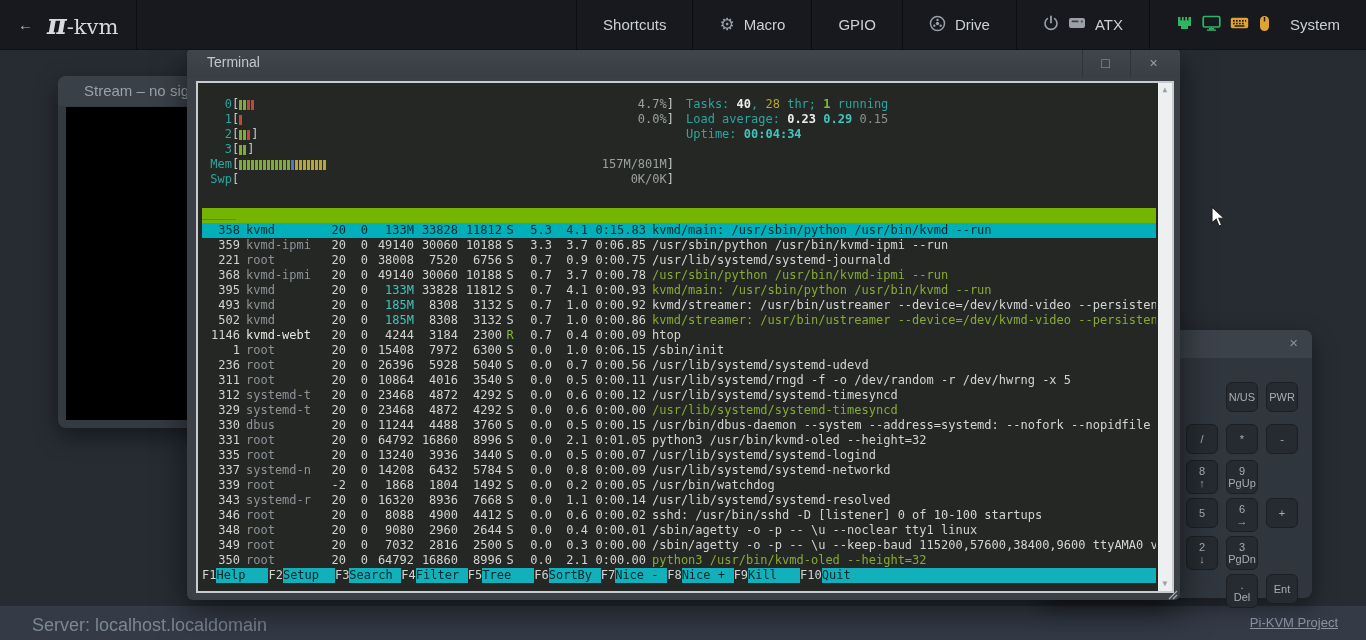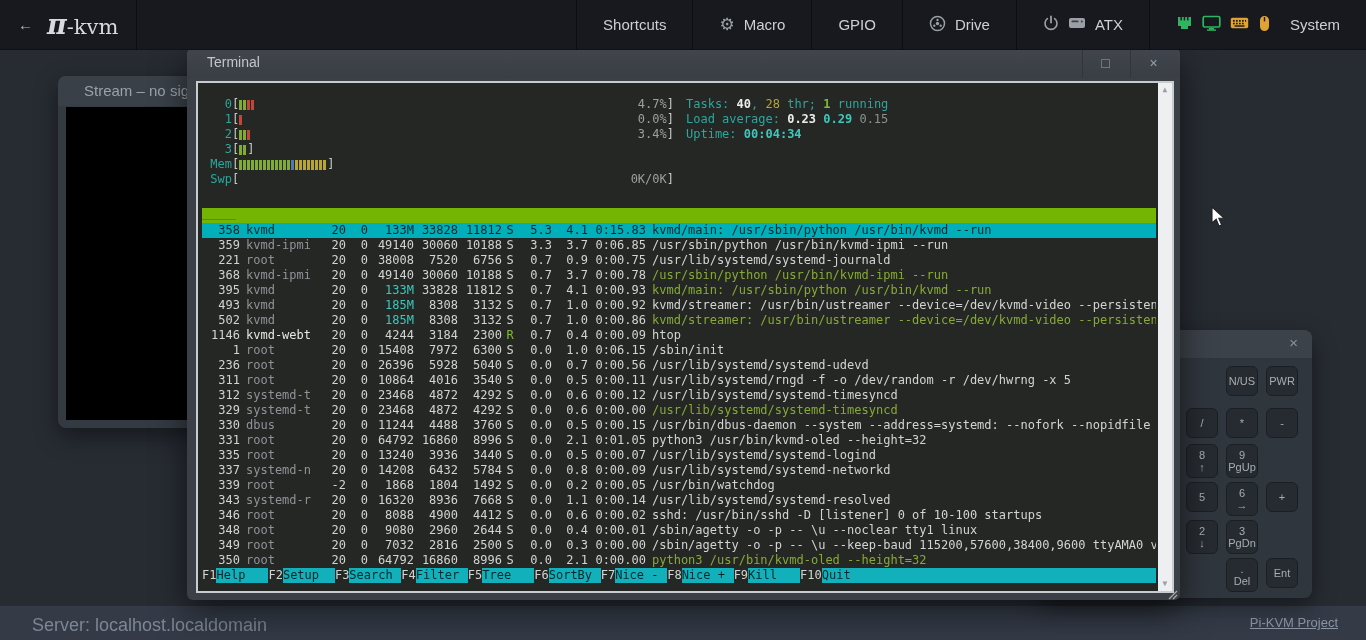--- a/index.html
+++ b/index.html
@@ -38,21 +38,21 @@
 
   
   .keypad-win { position:absolute; left:1040px; top:330px; width:272px; height:268px;
                 background:#30363e; border-radius:8px; z-index:3;
                 box-shadow:0 8px 24px rgba(0,0,0,.45); }
   .keypad-title { height:28px; background:#3c424a; border-radius:8px 8px 0 0; position:relative; }
   .keypad-close { position:absolute; right:14px; top:4px; color:#8b9199; font-size:15px; cursor:pointer; }
   .kp-key { position:absolute; width:32px; background:#262b31; border:1px solid #1b1f24;
             border-radius:6px; color:#a7adb4; font-size:11px; text-align:center;
             display:flex; flex-direction:column; justify-content:center; line-height:12px;
-            cursor:pointer; }
+            cursor:pointer;margin-top:16px; }
 
   
   .term-win { position:absolute; left:187px; top:48px; width:993px; height:552px;
               background:#3a4046; border-radius:6px; z-index:10;
               box-shadow:0 12px 34px rgba(0,0,0,.55); }
   .term-title { height:30px; background:linear-gradient(#41464e,#393e45);
                 border-radius:6px 6px 0 0; position:relative; }
   .term-title .ttext { position:absolute; left:20px; top:6px; color:#c2c6cc; font-size:14px; }
   .term-ctrl { position:absolute; top:0; height:30px; width:46px; text-align:center;
                line-height:30px; color:#9aa0a8; font-size:14px; cursor:pointer; }
@@ -271,21 +271,20 @@
           <span class="br">]</span>
         </div>
         <div class="mrow">
           <span class="mlabel">2</span>
           <span class="br">[</span>
           <span class="bars">
             <i class="bar g"></i>
             <i class="bar g"></i>
             <i class="bar r"></i>
           </span>
-          <span class="mpct">3.4%</span>
           <span class="br">]</span>
         </div>
         <div class="mrow">
           <span class="mlabel">3</span>
           <span class="br">[</span>
           <span class="bars">
             <i class="bar g"></i>
             <i class="bar g"></i>
           </span>
           <span class="br">]</span>
@@ -310,20 +309,21 @@
             <i class="bar b"></i>
             <i class="bar y"></i>
             <i class="bar y"></i>
             <i class="bar y"></i>
             <i class="bar y"></i>
             <i class="bar y"></i>
             <i class="bar y"></i>
             <i class="bar y"></i>
             <i class="bar y"></i>
           </span>
+          <span class="mpct">157M/801M</span>
           <span class="br">]</span>
         </div>
         <div class="mrow">
           <span class="mlabel">Swp</span>
           <span class="br">[</span>
           <span class="bars"></span>
           <span class="mpct">0K/0K</span>
           <span class="br">]</span>
         </div>
       </div>

